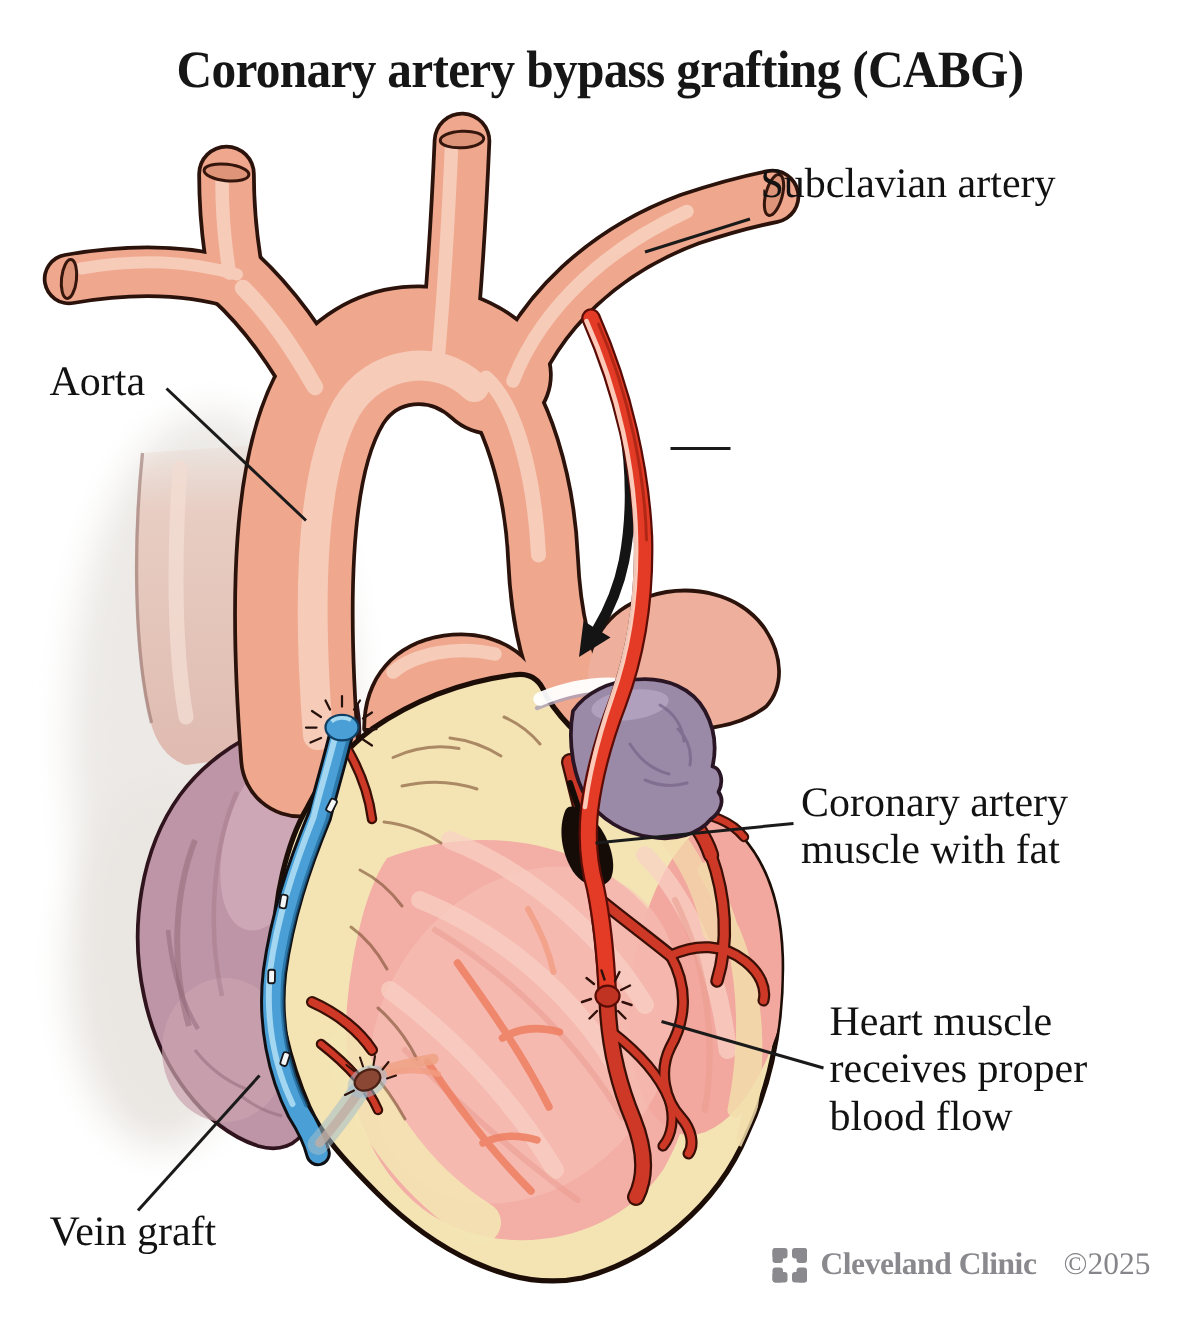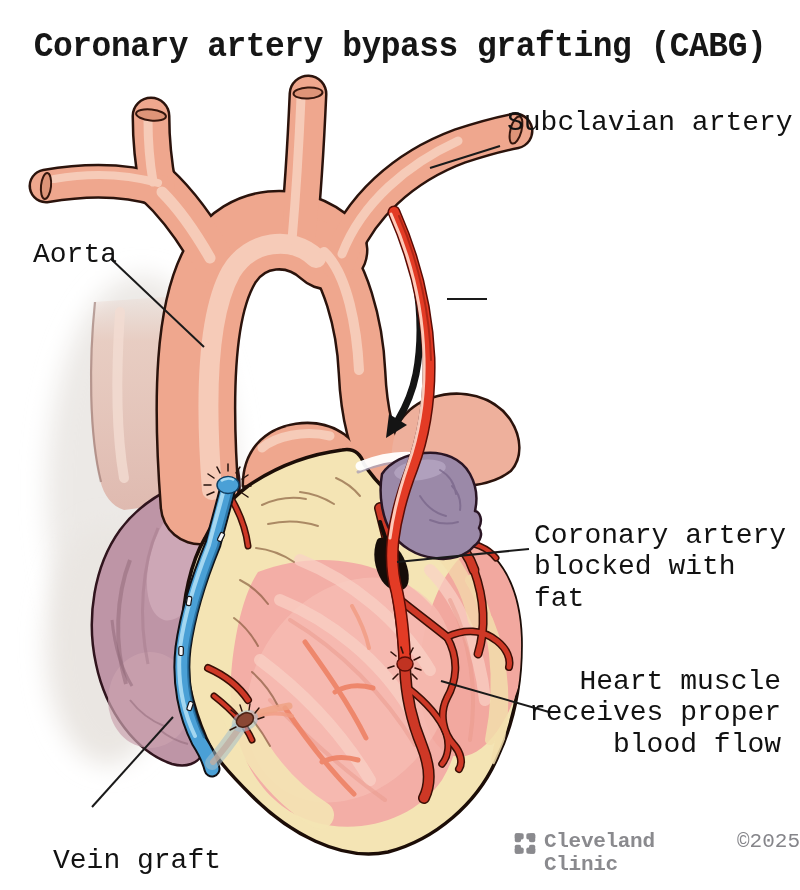--- a/index.html
+++ b/index.html
@@ -1,28 +1,28 @@
 <!DOCTYPE html>
 <html><head>
 <meta charset="utf-8">
 <style>
   html,body{margin:0;padding:0;background:#fff;}
   .canvas{position:relative;width:800px;height:890px;background:#ffffff;overflow:hidden;
-          font-family:Liberation Mono, monospace;}
+          font-family:Liberation Serif, serif;}
   .art{position:absolute;left:0;top:0;}
   .title{position:absolute;left:0;right:0;top:27px;text-align:center;
          font-size:35px;font-weight:bold;color:#161616;letter-spacing:-.5px;
          transform:scaleX(.94);transform-origin:center;}
   .lbl{position:absolute;font-size:28px;line-height:1.12;color:#121212;white-space:pre-line;}
   .lbl-subclavian{left:507px;top:107px;}
   .lbl-aorta{left:33px;top:239px;}
   .lbl-artery-graft{left:494px;top:267px;}
   .lbl-coronary{left:534px;top:520px;}
-  .lbl-heart-muscle{left:529px;top:666px;text-align:right;}
-  .lbl-vein-graft{left:33px;top:845px;margin-left:20px;}
+  .lbl-heart-muscle{left:553px;top:666px;}
+  .lbl-vein-graft{left:33px;top:806px;}
   .footer{position:absolute;left:513px;top:830px;display:flex;align-items:flex-start;}
   .brand{font-size:21px;font-weight:bold;color:#8a8a8e;margin-left:7px;letter-spacing:-.3px;}
   .copyright{font-size:21px;color:#85858a;margin-left:18px;}
 </style>
 </head>
 <body>
 
 <div class="canvas">
 
 <svg class="art" width="800" height="890" viewBox="0 0 800 890">
@@ -310,21 +310,21 @@
     <line x1="549" y1="712" x2="441" y2="681"></line>
     <line x1="92" y1="807" x2="173" y2="717"></line>
   </g>
 </svg>
 
 <div class="title">Coronary artery bypass grafting (CABG)</div>
 
 <div class="lbl lbl-subclavian">Subclavian artery</div>
 <div class="lbl lbl-aorta">Aorta</div>
 <div class="lbl lbl-coronary">Coronary artery
-blocked with fat</div>
+muscle with fat</div>
 <div class="lbl lbl-heart-muscle">Heart muscle
 receives proper
 blood flow</div>
 <div class="lbl lbl-vein-graft">Vein graft</div>
 
 <div class="footer">
   <svg width="27" height="27" viewBox="0 0 27 27" fill="#8A8A8E">
     <rect x="2" y="2" width="10" height="7" rx="2"></rect>
         <rect x="2" y="2" width="7" height="10" rx="2"></rect>
     <rect x="15" y="2" width="10" height="7" rx="2"></rect>

